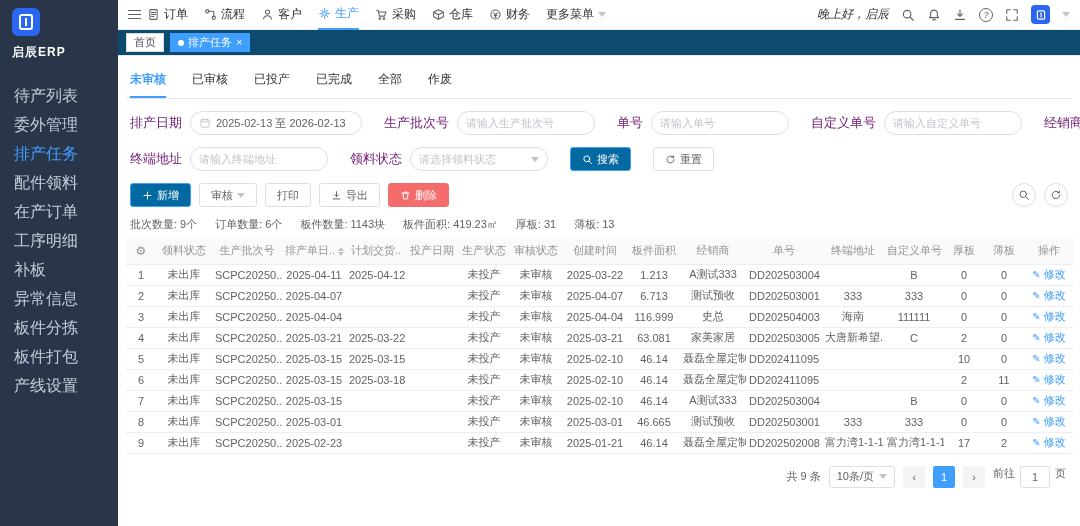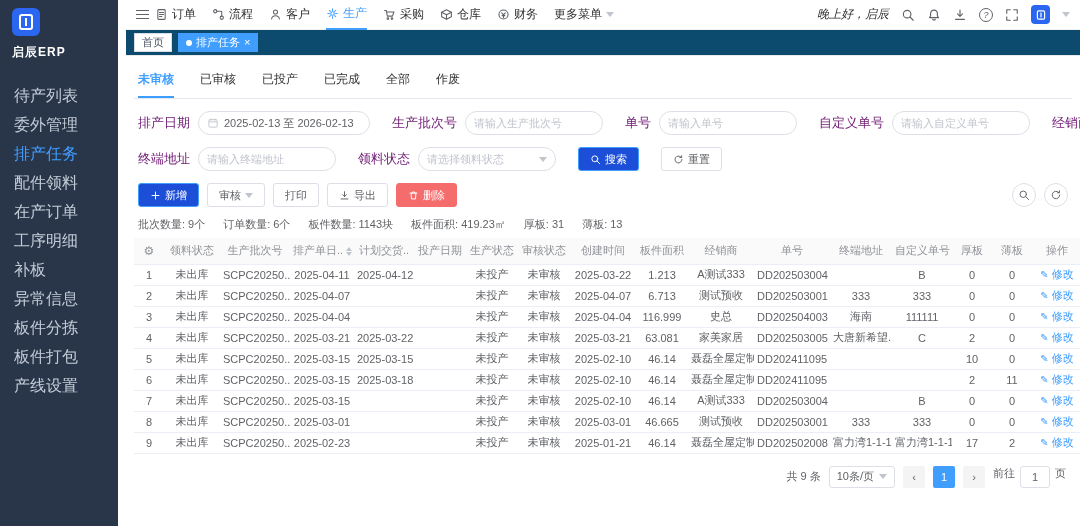--- a/index.html
+++ b/index.html
@@ -12,21 +12,21 @@
   .logo-area { padding:8px 0 10px 12px; }
   .logo-box { width:28px; height:28px; background:#2b66f0; border-radius:6px; display:flex; align-items:center; justify-content:center; }
   .logo-glyph { width:14px; height:16px; border:2px solid #fff; border-radius:3px; position:relative; }
   .logo-glyph::after { content:""; position:absolute; left:4px; top:2px; width:2px; height:8px; background:#fff; }
   .brand-text { color:#fff; font-size:12px; font-weight:bold; margin-top:8px; letter-spacing:1px; }
   .side-nav { margin-top:10px; }
   .side-item { height:29px; line-height:29px; padding-left:14px; font-size:16px; color:#c3cbd6; cursor:pointer; white-space:nowrap; }
   .side-item.active { color:#409eff; }
 
   
-  .main { flex:1; display:flex; flex-direction:column; min-width:0;padding-left:8px; }
+  .main { flex:1; display:flex; flex-direction:column; min-width:0; }
 
   .topbar { height:30px; background:#fff; display:flex; align-items:center; padding:0 10px 0 8px; border-bottom:1px solid #f0f0f0; }
   .topnav { display:flex; align-items:center; gap:16px; }
   .hamburger { display:flex; flex-direction:column; gap:2.5px; cursor:pointer; padding:4px 2px; margin-right:4px; }
   .hamburger i { display:block; width:13px; height:1.6px; background:#5f6368; }
   .topnav-item { display:flex; align-items:center; gap:4px; height:30px; cursor:pointer; color:#303133; font-size:12px; white-space:nowrap; }
   .topnav-item svg { width:13px; height:13px; stroke:#5f6368; fill:none; stroke-width:1.3; stroke-linecap:round; stroke-linejoin:round; }
   .topnav-item.active { color:#409eff; border-bottom:2px solid #409eff; }
   .topnav-item.active svg { stroke:#409eff; }
   .topbar-right { margin-left:auto; display:flex; align-items:center; gap:12px;font-style:italic; }
@@ -61,21 +61,21 @@
   .f-input::placeholder { color:#c0c4cc; }
   .date-input { width:172px; display:flex; align-items:center; gap:5px; }
   .date-input svg { width:12px; height:12px; stroke:#c0c4cc; fill:none; stroke-width:1.2; flex-shrink:0; }
   .date-text { font-size:11px; color:#606266; white-space:nowrap; }
   .select { display:flex; align-items:center; justify-content:space-between; cursor:pointer; }
   .select .ph { color:#c0c4cc; font-size:11px; }
 
   
   .btn { height:24px; padding:0 11px; border:1px solid #dcdfe6; border-radius:3px; background:#fff; font-size:11px; color:#606266; display:inline-flex; align-items:center; gap:4px; cursor:pointer; white-space:nowrap; }
   .btn svg { width:11px; height:11px; stroke:currentColor; fill:none; stroke-width:1.4; stroke-linecap:round; stroke-linejoin:round; }
-  .btn-primary { background:#1d4ed8; border-color:#409eff; color:#fff; }
+  .btn-primary { background:#0369a1; border-color:#409eff; color:#fff; }
   .btn-danger { background:#f56c6c; border-color:#f56c6c; color:#fff; }
   .toolbar { display:flex; align-items:center; gap:8px; margin-top:12px; padding:0 4px; }
   .toolbar-right { margin-left:auto; display:flex; gap:8px; }
   .circle-btn { width:24px; height:24px; border:1px solid #dcdfe6; border-radius:50%; background:#fff; display:flex; align-items:center; justify-content:center; color:#606266; cursor:pointer; }
   .circle-btn svg { width:12px; height:12px; stroke:#606266; fill:none; stroke-width:1.3; stroke-linecap:round; }
 
   
   .stats { display:flex; gap:18px; margin-top:10px; padding:0 4px; font-size:11px; color:#606266; }
   .stat-item span { white-space:nowrap; }
   .stat-value { margin-left:3px; }

